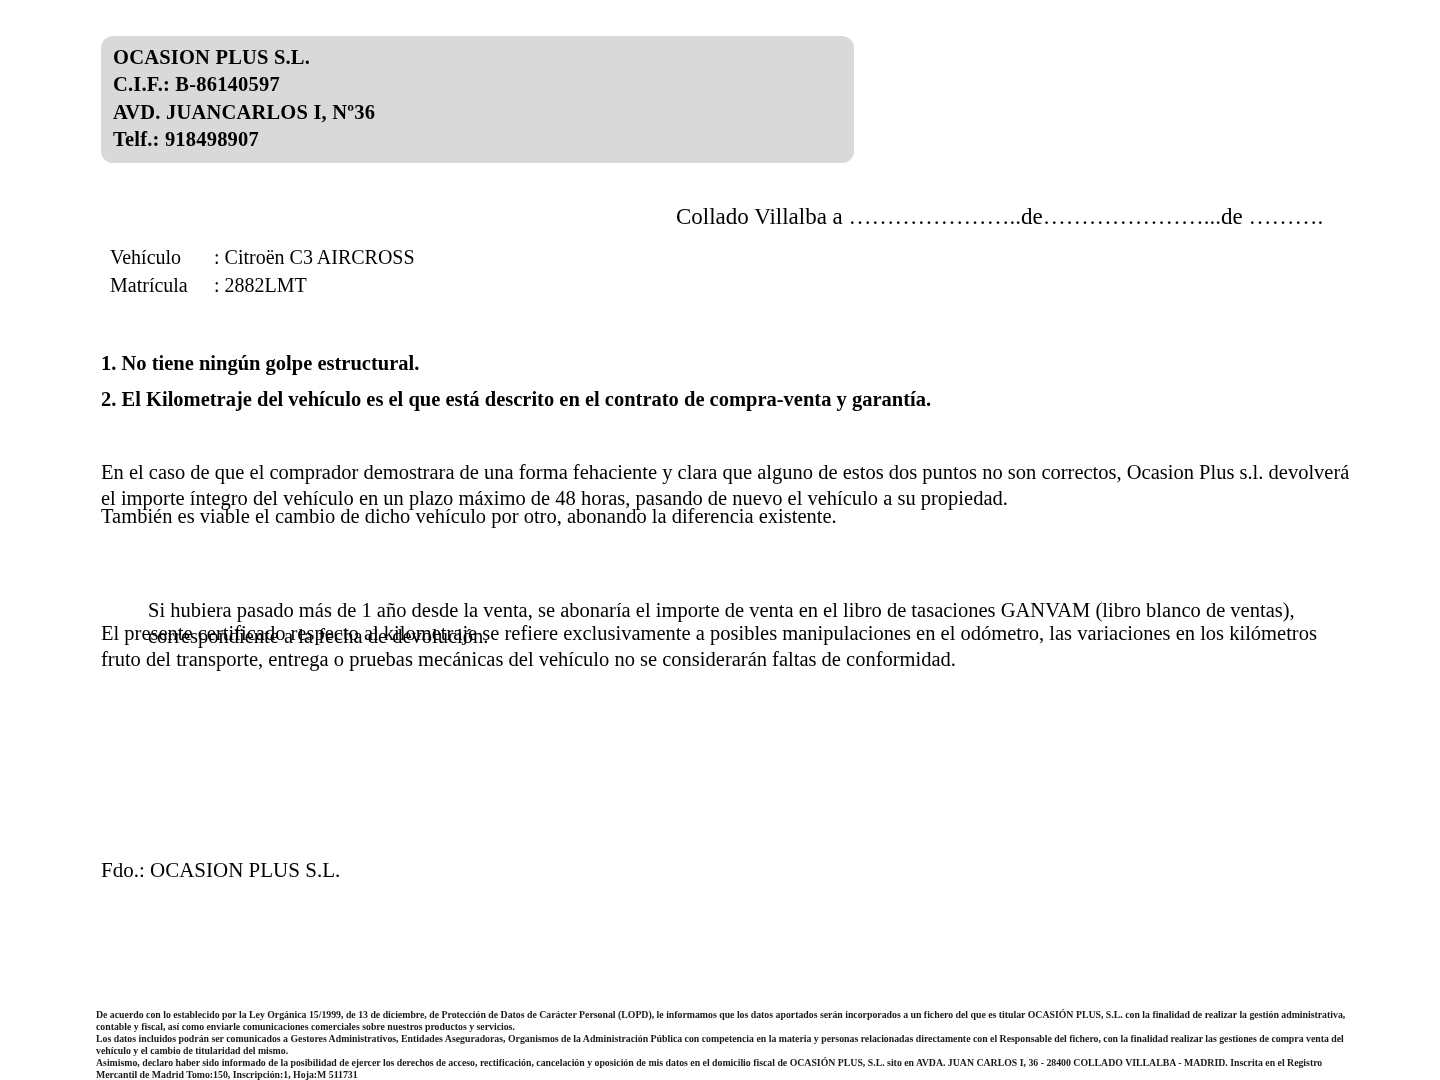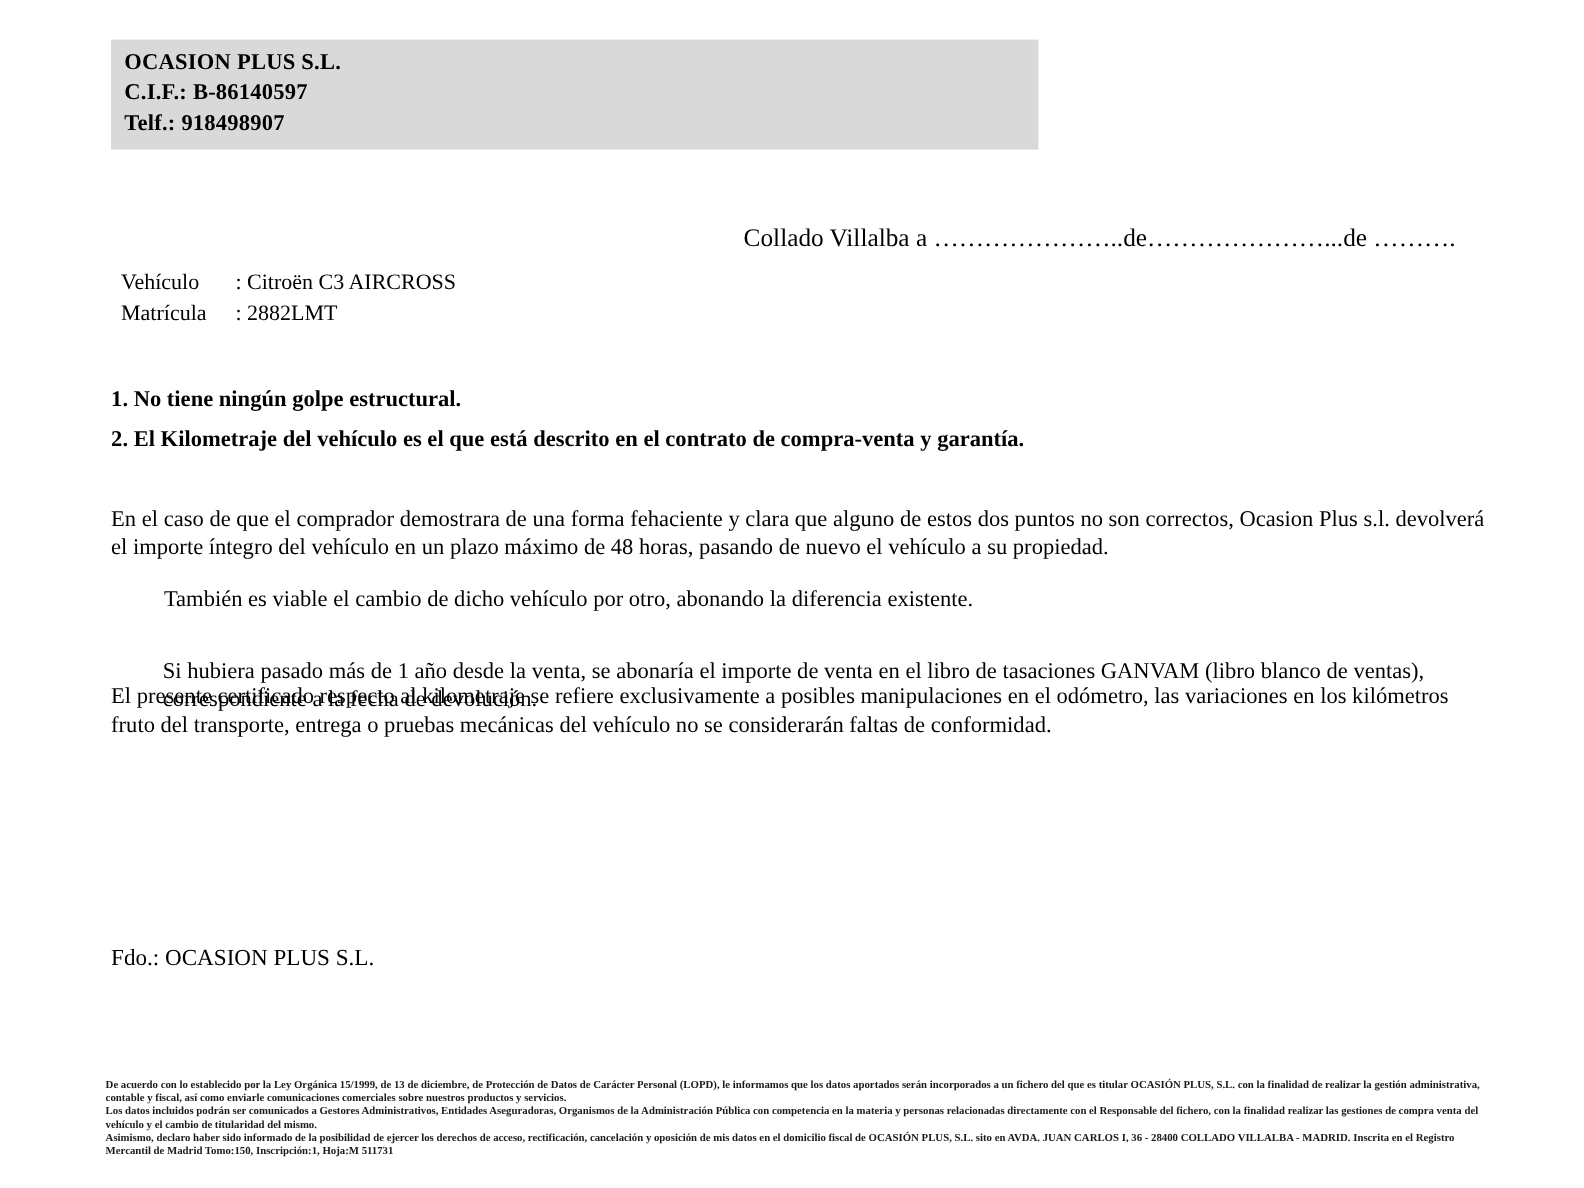--- a/index.html
+++ b/index.html
@@ -21,24 +21,25 @@
     top: 0;
     width: 1440px;
     height: 1080px;
   }
 
   
   .letterhead {
     position: absolute;
     left: 101px;
     top: 36px;
-    width: 843px;
+    width: 753px;
     background: #d9d9d9;
     padding: 8px 0 10px 12px;
     box-sizing: border-box;
+    border-radius: 12px;
   }
   .letterhead .lh-line {
     font-weight: bold;
     font-size: 20.5px;
     line-height: 1.33;
     letter-spacing: 0.2px;
     white-space: pre;
   }
 
   
@@ -83,57 +84,58 @@
   
   .para {
     position: absolute;
     left: 101px;
     width: 1250px;
     font-size: 20.5px;
     line-height: 1.26;
     text-align: left;
   }
   .para-1 { top: 460px; }
-  .para-2 { top: 533px; margin-left: 48px; }
+  .para-2 { top: 504px; }
   .para-3 { top: 598px; margin-left: 47px; }
   .para-4 { top: 621px; }
 
   
   .signature {
     position: absolute;
     left: 101px;
     top: 858px;
     font-size: 21px;
     white-space: pre;
   }
 
   
   .legal {
     position: absolute;
     left: 96px;
-    top: 981px;
+    top: 1009px;
     width: 1262px;
     font-size: 9.8px;
     font-weight: bold;
     line-height: 1.23;
     font-family: "Liberation Serif", serif;
     color: #1a1a1a;
   }
   .legal div {
     white-space: normal;
   }
 </style>
 </head>
 <body>
 
 <div class="page">
 
   <div class="letterhead">
     <div class="lh-line">OCASION PLUS S.L.</div>
     <div class="lh-line">C.I.F.: B-86140597</div>
+    <div class="lh-line">AVD. JUANCARLOS I, Nº36</div>
     <div class="lh-line">Telf.: 918498907</div>
   </div>
 
   <div class="date-line">Collado Villalba a …………………..de…………………...de ……….</div>
 
   <div class="certifica">
     <span class="cert-row"><span class="cert-label">Vehículo</span><span>: Citroën C3 AIRCROSS</span></span>
     <span class="cert-row"><span class="cert-label">Matrícula</span><span>: 2882LMT</span></span>
   </div>
 

